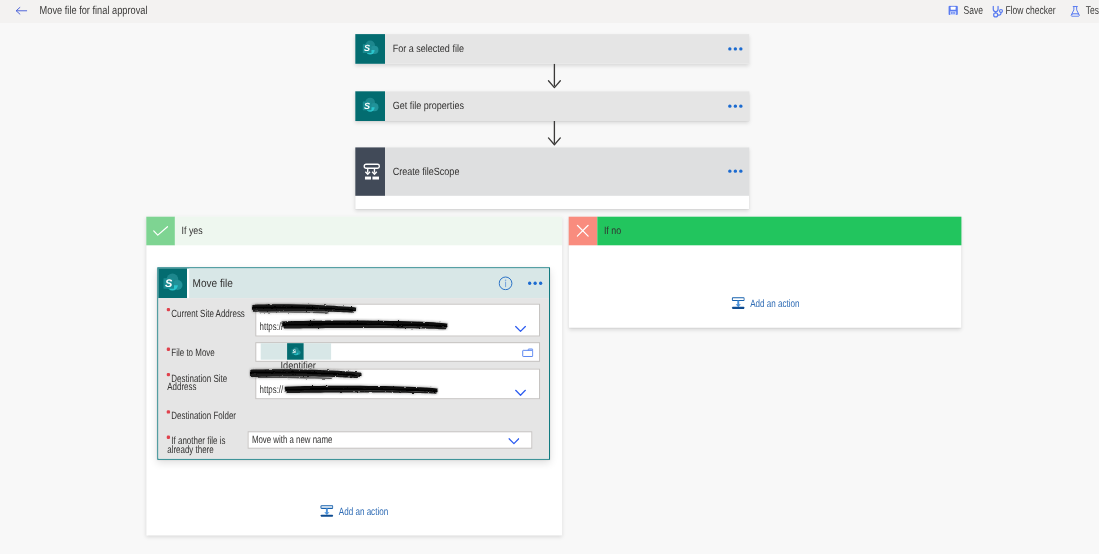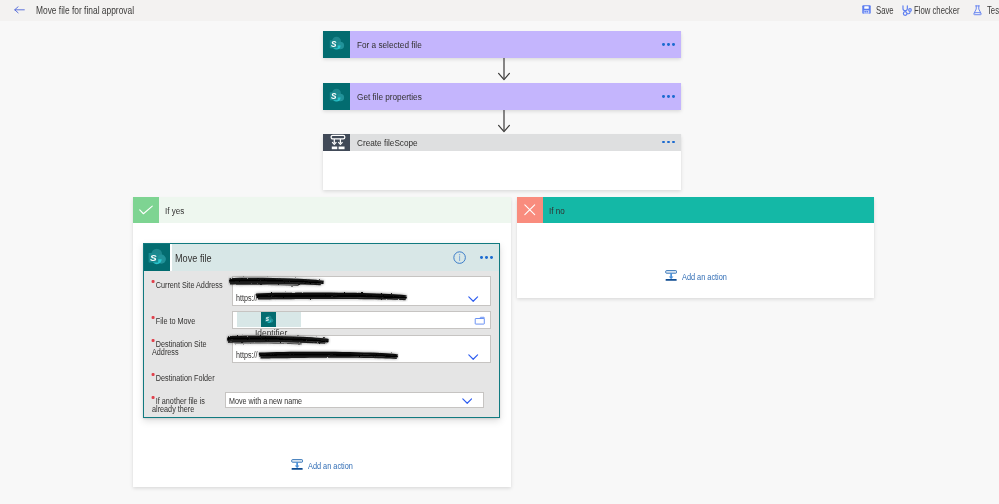--- a/index.html
+++ b/index.html
@@ -32,45 +32,45 @@
         box-shadow:0 0.3px 0.9px rgba(0,0,0,.10),0 1.6px 3.6px rgba(0,0,0,.13);}
   .nicon{width:27px;flex:0 0 27px;display:flex;align-items:center;justify-content:center;}
   .nbody{flex:1;display:flex;align-items:center;position:relative;}
   .ntitle{font-size:9.6px;color:#323130;margin-left:7.2px;transform:scaleX(0.855);position:relative;top:0.6px;
           transform-origin:left center;white-space:nowrap;}
   .dots{position:absolute;right:6.4px;top:50%;margin-top:-1.4px;
         display:flex;gap:2.2px;cursor:pointer;}
   .dots i{width:2.8px;height:2.8px;border-radius:50%;background:#1c6bd0;display:block;}
 
   .sp-node .nicon{background:#036c70;}
-  .sp-node .nbody{background:#c4b5fd;}
+  .sp-node .nbody{background:#e5e5e5;}
 
   .scope-wrap{position:absolute;box-sizing:border-box;background:#fff;
      box-shadow:0 0.3px 0.9px rgba(0,0,0,.10),0 1.6px 3.6px rgba(0,0,0,.13);}
-  .scope-head{display:flex;align-items:stretch;height:17px;}
+  .scope-head{display:flex;align-items:stretch;height:44px;}
   .scope-head .nicon{background:#414a58;}
   .scope-head .nbody{background:#dedfe0;}
   .scope-body{position:relative;background:#fff;}
   .expand-link{position:absolute;font-size:9.6px;color:#4f8bd0;cursor:pointer;
                transform:scaleX(0.80);transform-origin:left center;white-space:nowrap;}
 
   .arrow{position:absolute;}
 
   
   .branch{position:absolute;box-sizing:border-box;background:#fff;
           box-shadow:0 0.3px 0.9px rgba(0,0,0,.11),0 1.6px 3.6px rgba(0,0,0,.13);}
   .branch-head{display:flex;align-items:stretch;height:26px;}
   .branch-head .bicon{width:26.4px;flex:0 0 26.4px;display:flex;align-items:center;justify-content:center;line-height:0;}
   .branch-head .btitle{flex:1;display:flex;align-items:center;}
   .branch-head .btitle span{font-size:9.6px;color:#323130;margin-left:6px;
                             transform:scaleX(0.84);transform-origin:left center;white-space:nowrap;}
   .yes .bicon{background:#7ed492;}
   .yes .btitle{background:#eef7ef;text-align:right;}
   .no .bicon{background:#f98c7e;}
-  .no .btitle{background:#14b8a6;}
+  .no .btitle{background:#22c55e;}
 
   
   .add-action{position:absolute;display:flex;align-items:center;cursor:pointer;line-height:0;}
   .add-action .aa-lbl{font-size:9.6px;color:#2f6cb5;margin-left:4.8px;position:relative;top:1.2px;
                       transform:scaleX(0.765);transform-origin:left center;white-space:nowrap;}
 
   
   .mf-card{position:absolute;box-sizing:border-box;border:1.4px solid #117a80;background:#fff;
            box-shadow:0 0.6px 1.8px rgba(0,0,0,.11),0 3.2px 7.2px rgba(0,0,0,.13);}
   .mf-head{display:flex;align-items:stretch;height:27px;}

